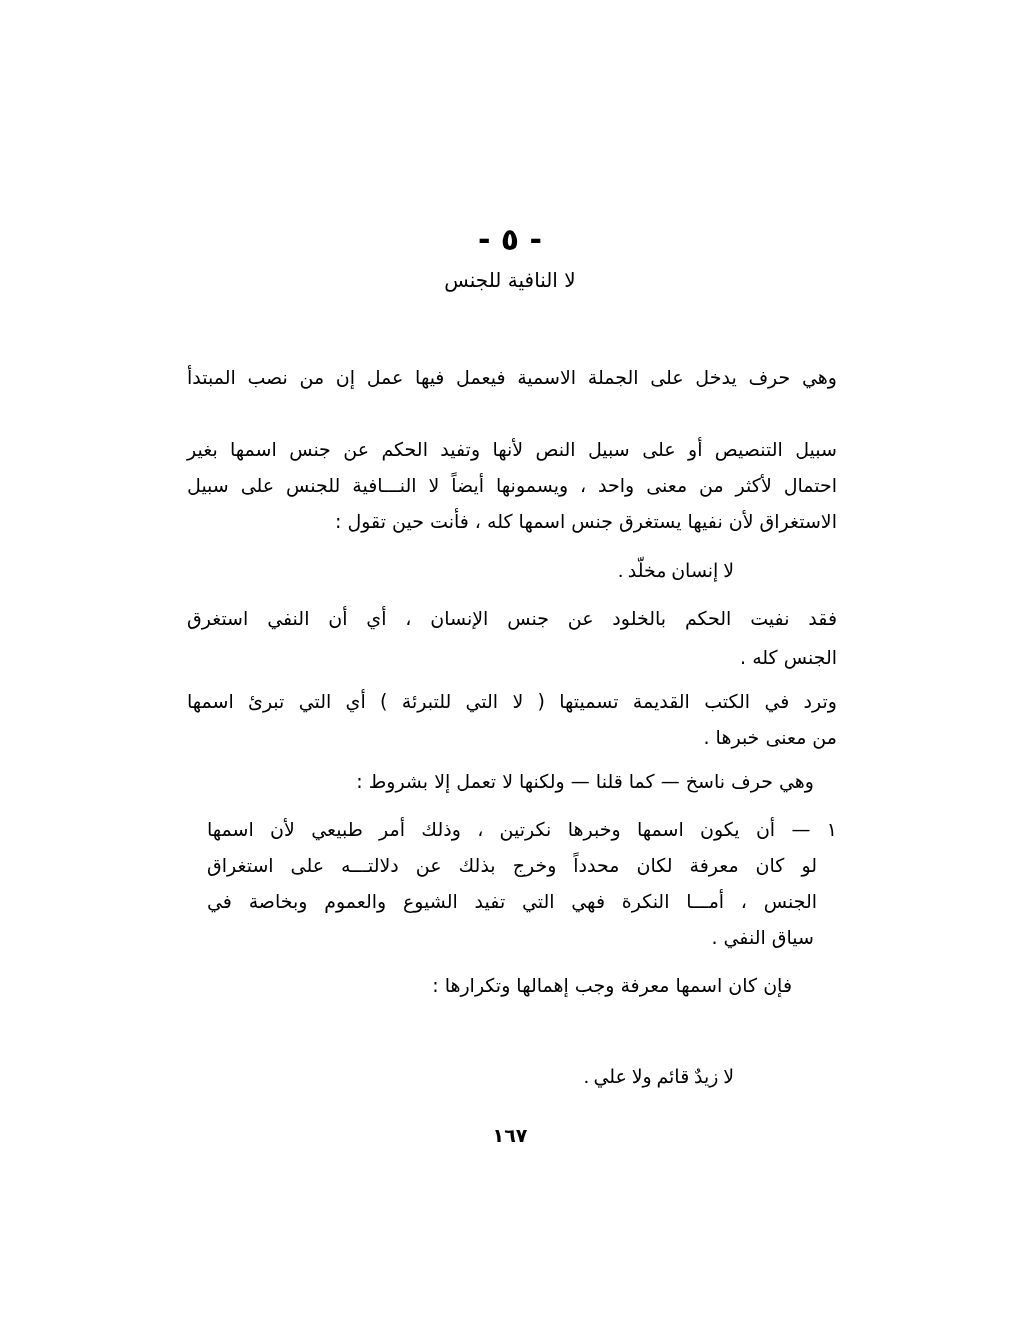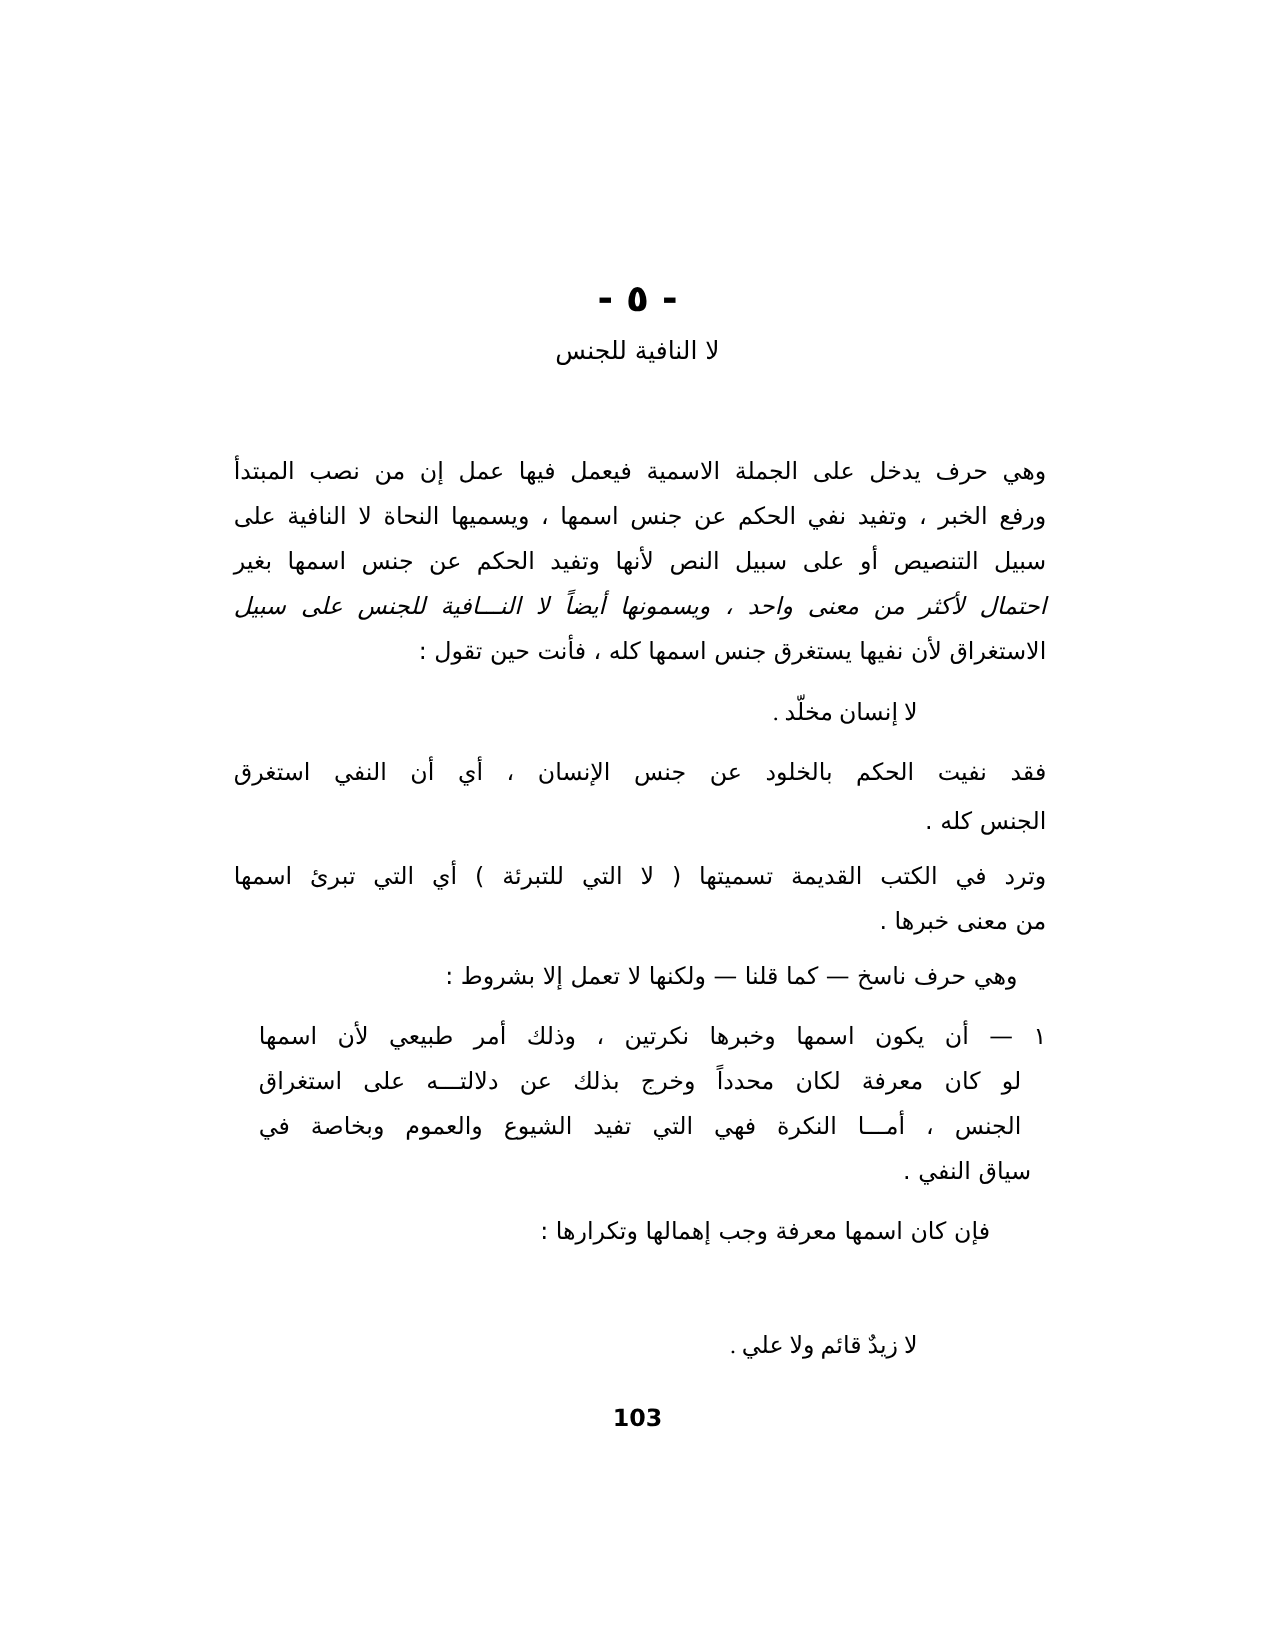--- a/index.html
+++ b/index.html
@@ -69,39 +69,38 @@
   </style>
 </head>
 <body>
 
 <div class="page">
 
   <div class="chapter-number">- ٥ -</div>
   <div class="chapter-title">لا النافية للجنس</div>
 
   <div class="line just" style="top:362px;">وهي حرف يدخل على الجملة الاسمية فيعمل فيها عمل إن من نصب المبتدأ</div>
-  <div class="line just" style="top:398px;">ورفع الخبر ، وتفيد نفي الحكم عن جنس اسمها ، ويسميها النحاة لا النافية على</div>
   <div class="line just" style="top:434px;">سبيل التنصيص أو على سبيل النص لأنها وتفيد الحكم عن جنس اسمها بغير</div>
-  <div class="line just" style="top:470px;font-style:italic;">احتمال لأكثر من معنى واحد ، ويسمونها أيضاً لا النـــافية للجنس على سبيل</div>
+  <div class="line just" style="top:470px;">احتمال لأكثر من معنى واحد ، ويسمونها أيضاً لا النـــافية للجنس على سبيل</div>
   <div class="line r-full" style="top:506px;">الاستغراق لأن نفيها يستغرق جنس اسمها كله ، فأنت حين تقول :</div>
 
   <div class="line r-ind3" style="top:556px;">لا إنسان مخلّد .</div>
 
   <div class="line just" style="top:603px;">فقد نفيت الحكم بالخلود عن جنس الإنسان ، أي أن النفي استغرق</div>
   <div class="line r-full" style="top:642px;">الجنس كله .</div>
 
   <div class="line just" style="top:686px;">وترد في الكتب القديمة تسميتها ( لا التي للتبرئة ) أي التي تبرئ اسمها</div>
   <div class="line r-full" style="top:722px;">من معنى خبرها .</div>
 
   <div class="line r-ind1" style="top:766px;">وهي حرف ناسخ — كما قلنا — ولكنها لا تعمل إلا بشروط :</div>
 
   <div class="line just" style="top:814px; left:207px; width:630px;">١ — أن يكون اسمها وخبرها نكرتين ، وذلك أمر طبيعي لأن اسمها</div>
   <div class="line just" style="top:886px; left:207px; width:610px;">الجنس ، أمـــا النكرة فهي التي تفيد الشيوع والعموم وبخاصة في</div>
   <div class="line just" style="top:850px; left:207px; width:610px;">لو كان معرفة لكان محدداً وخرج بذلك عن دلالتـــه على استغراق</div>
-  <div class="line" style="top:922px; right:195px;">سياق النفي .</div>
+  <div class="line" style="top:922px; right:206px;">سياق النفي .</div>
 
   <div class="line r-ind2" style="top:970px;">فإن كان اسمها معرفة وجب إهمالها وتكرارها :</div>
 
   <div class="line r-ind3" style="top:1018px;margin-top:44px;">لا زيدٌ قائم ولا علي .</div>
 
 
-  <div class="page-number">103</div>
+  <div class="page-number">١٦٧</div>
 </div>
 
 </body></html>

